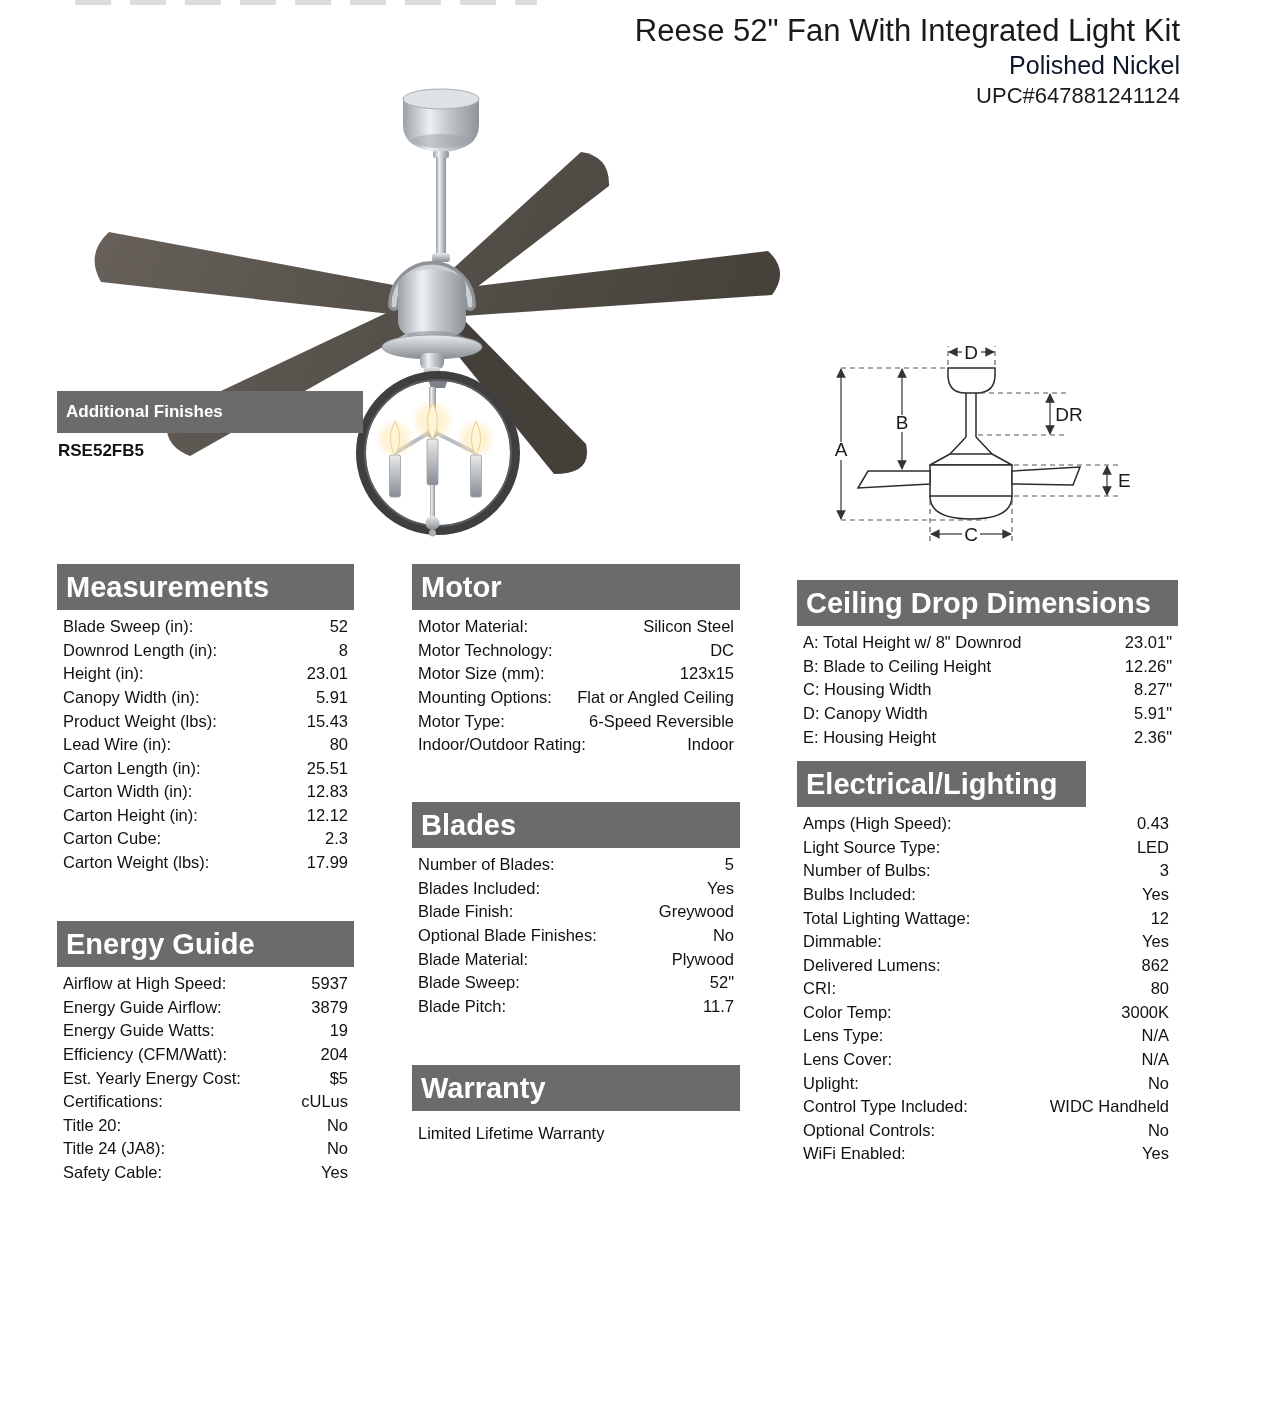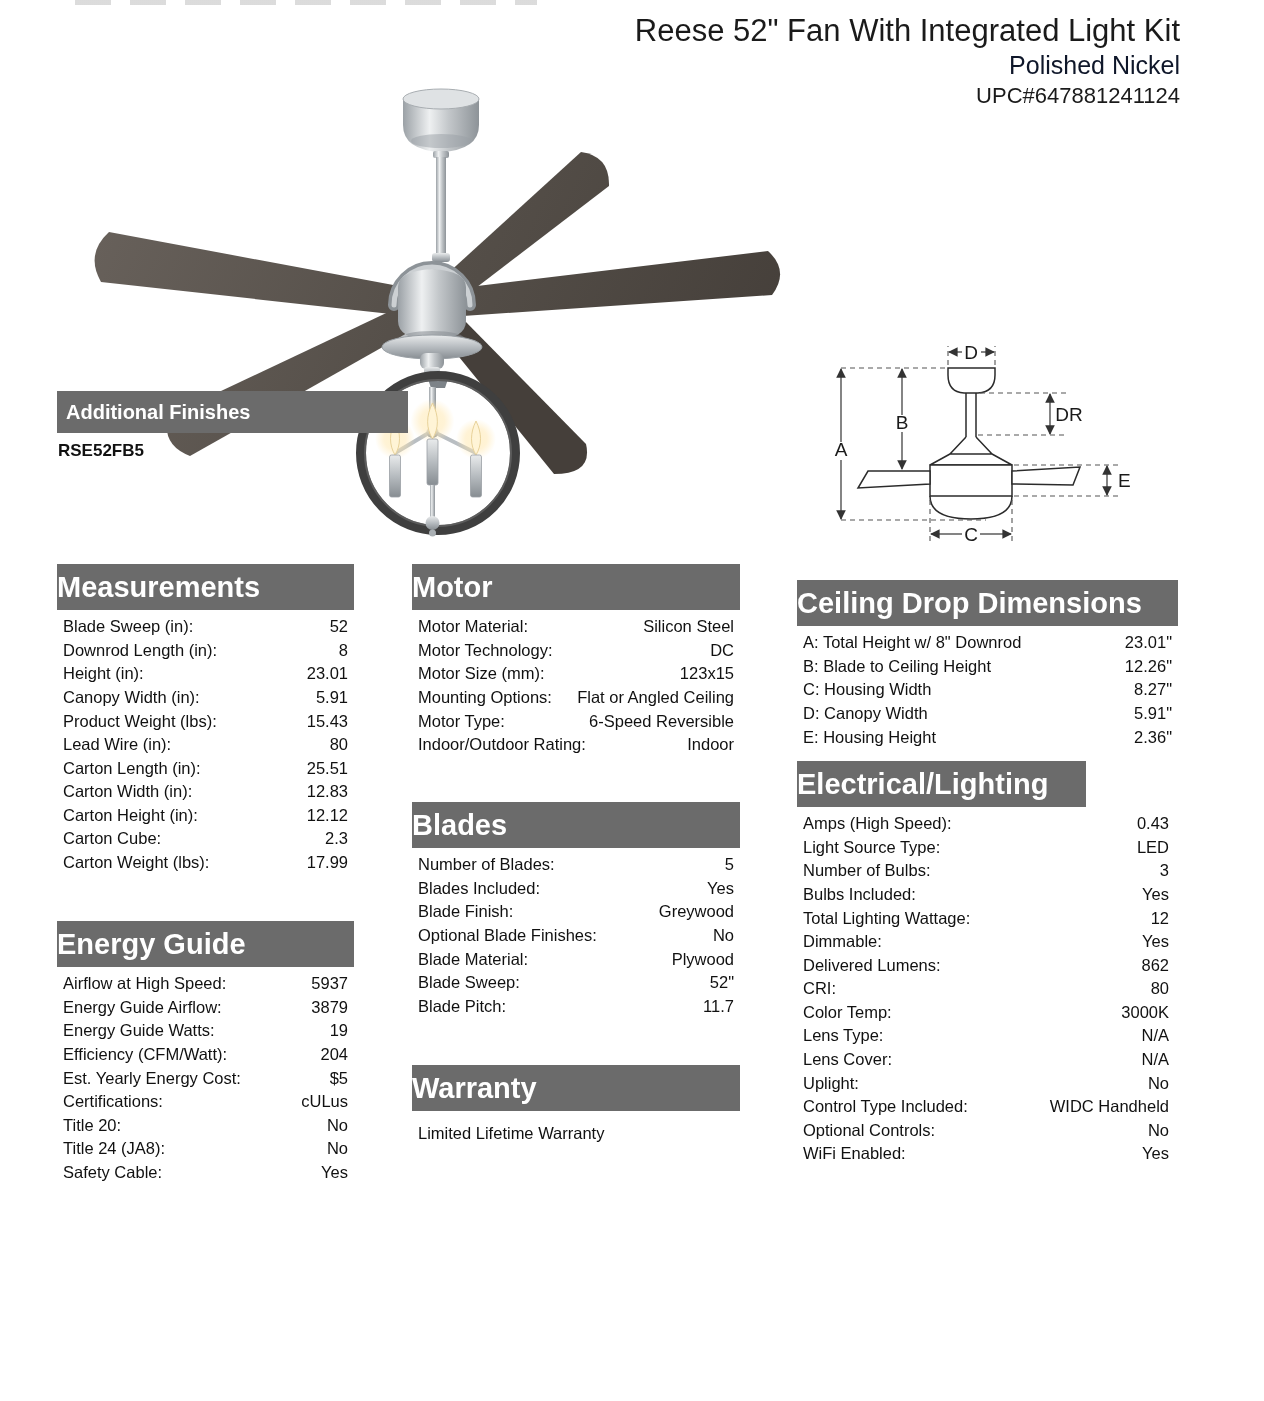--- a/index.html
+++ b/index.html
@@ -17,32 +17,32 @@
   }
 
   
   .title-block { top:12px; right:84px; text-align:right; white-space:nowrap; }
   .product-title { font-size:31px; line-height:38px; color:#1a1a1a; }
   .product-finish { font-size:25px; line-height:31px; color:#0f172a; }
   .product-upc { font-size:22px; line-height:29px; color:#1a1a1a; }
 
   
   .af-bar {
-    left:57px; top:391px; width:351px; height:42px; box-sizing:border-box;
+    left:57px; top:391px; width:306px; height:42px; box-sizing:border-box;
     background:var(--header-bg,#6b6b6b); color:var(--header-fg,#fff);
-    font-size:20px; font-weight:bold; line-height:42px; padding-left:9px;
+    font-size:17px; font-weight:bold; line-height:42px; padding-left:9px;
   }
   .af-model { left:58px; top:441px; font-size:17px; font-weight:bold; }
 
   
   .spec { position:absolute; }
   .spec-header {
     background:var(--header-bg,#6b6b6b); color:var(--header-fg,#fff);
     height:46px; line-height:46px; font-size:29px; font-weight:bold;
-    box-sizing:border-box;
+    padding-left:9px; box-sizing:border-box;
   }
   .spec-rows { margin-top:5px; }
   .spec-row {
     display:flex; justify-content:space-between; align-items:baseline;
     font-size:16.5px; line-height:17.2px; padding:3.2px 6px 3.2px 6px;
   }
   .spec-label { text-align:right; }
   .spec-value { text-align:left; white-space:nowrap; padding-left:8px; }
 
   #sec-measurements { left:57px;  top:564px; width:297px; }

